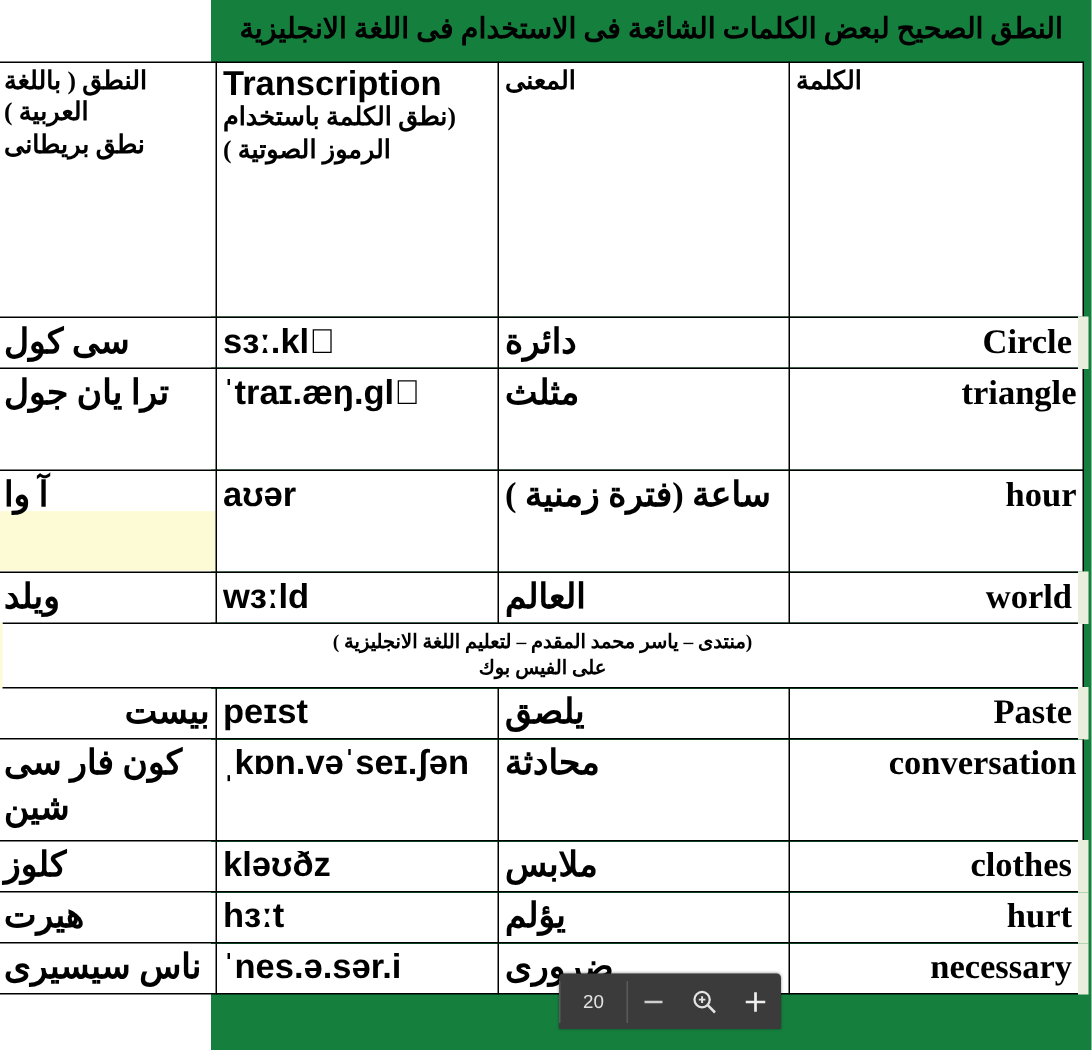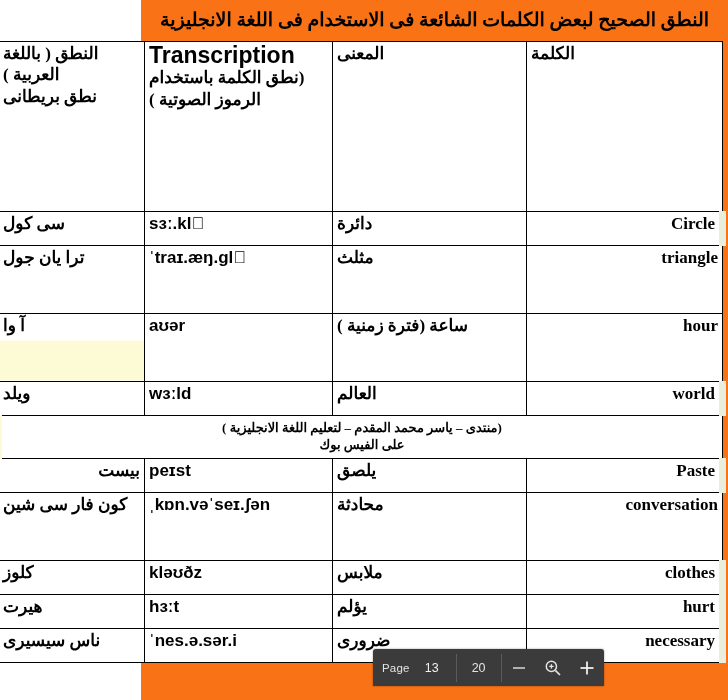--- a/index.html
+++ b/index.html
@@ -14,21 +14,21 @@
     overflow: hidden;
     position: relative;
     font-family: "Liberation Serif", "DejaVu Serif", serif;
     color: #000000;
   }
 
   .page {
     width: 587px;
     height: 700px;
     position: relative;
-    background: #f97316;
+    background: #15803d;
     box-sizing: border-box;
   }
 
   
   .doc-title {
     text-align: center;
     font-family: "Liberation Serif", "DejaVu Serif", serif;
     font-weight: bold;
     font-size: 19px;
     line-height: 1.35;
@@ -88,21 +88,21 @@
     direction: ltr;
   }
   .ar-head {
     display: block;
     text-align: left;
     direction: rtl;
     font-size: 17px;
   }
 
   
-  tr.data td { font-size: 17px; line-height: 1.3; }
+  tr.data td { font-size: 23px; line-height: 1.3; }
 
   td.c-english {
     font-family: Liberation Serif, serif;
     font-weight: bold;
     font-size: 22px;
     direction: ltr;
     text-align: right;
     border-right: 7px solid #e9efdc;
     background:
       linear-gradient(to bottom, #ffffff 0, #ffffff 28px, #e9efdc 28px, #e9efdc 100%);
@@ -307,24 +307,20 @@
         <tr class="data">
           <td class="c-english single" style="height: 30px;">necessary</td>
           <td class="c-meaning" style="height: 30px;">ضرورى</td>
           <td class="c-ipa" style="height: 30px;">ˈnes.ə.sər.i</td>
           <td class="c-arpron" style="height: 30px;">ناس سيسيرى</td>
         </tr>
       </tbody>
   </table>
 
   <div class="viewer-toolbar">
-    <div class="tb-group">
-      <span class="tb-label">Page</span>
-      <input class="tb-pagebox" type="text" value="13" style="">
-    </div>
     <div class="tb-sep"></div>
     <div class="tb-group">
       <span class="tb-total">20</span>
     </div>
     <div class="tb-sep"></div>
     <button class="tb-btn">
       <span>
         <svg width="18" height="18" viewBox="0 0 18 18" aria-hidden="true">
           <line x1="3" y1="9" x2="15" y2="9" stroke="#cfcfcf" stroke-width="1.6"></line>
         </svg>

